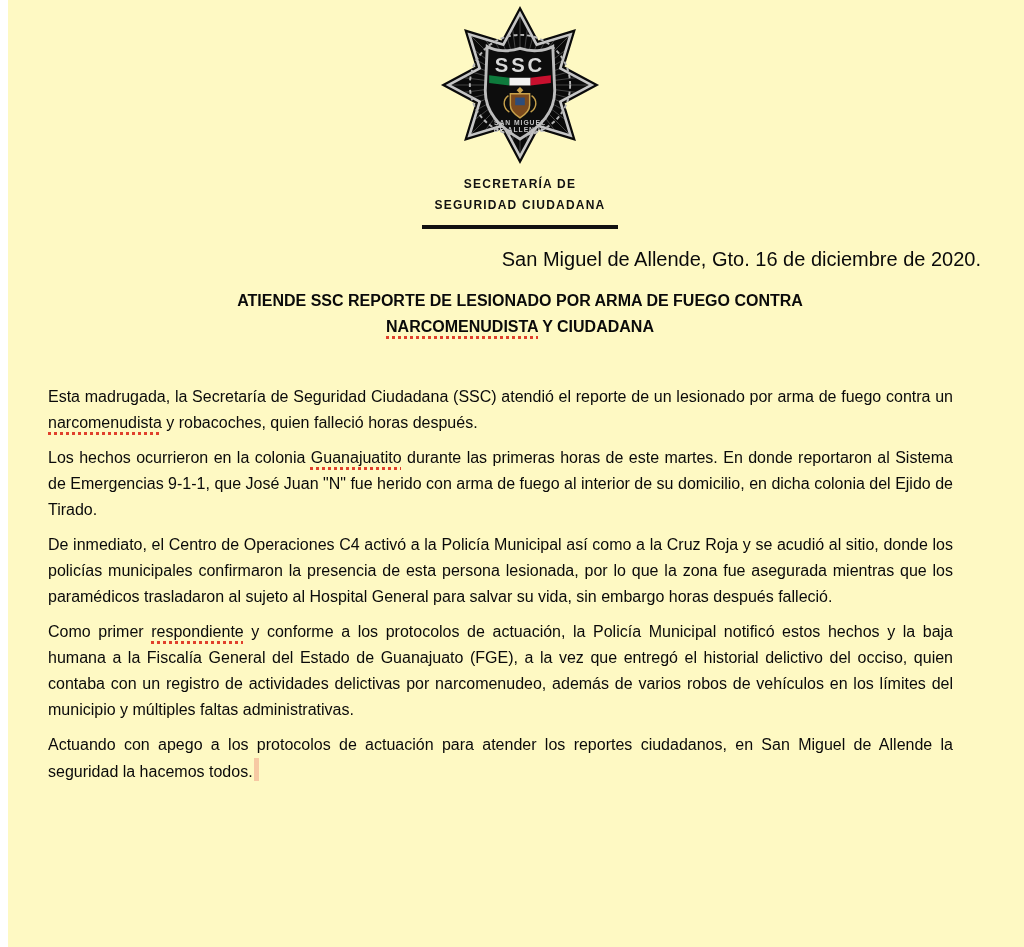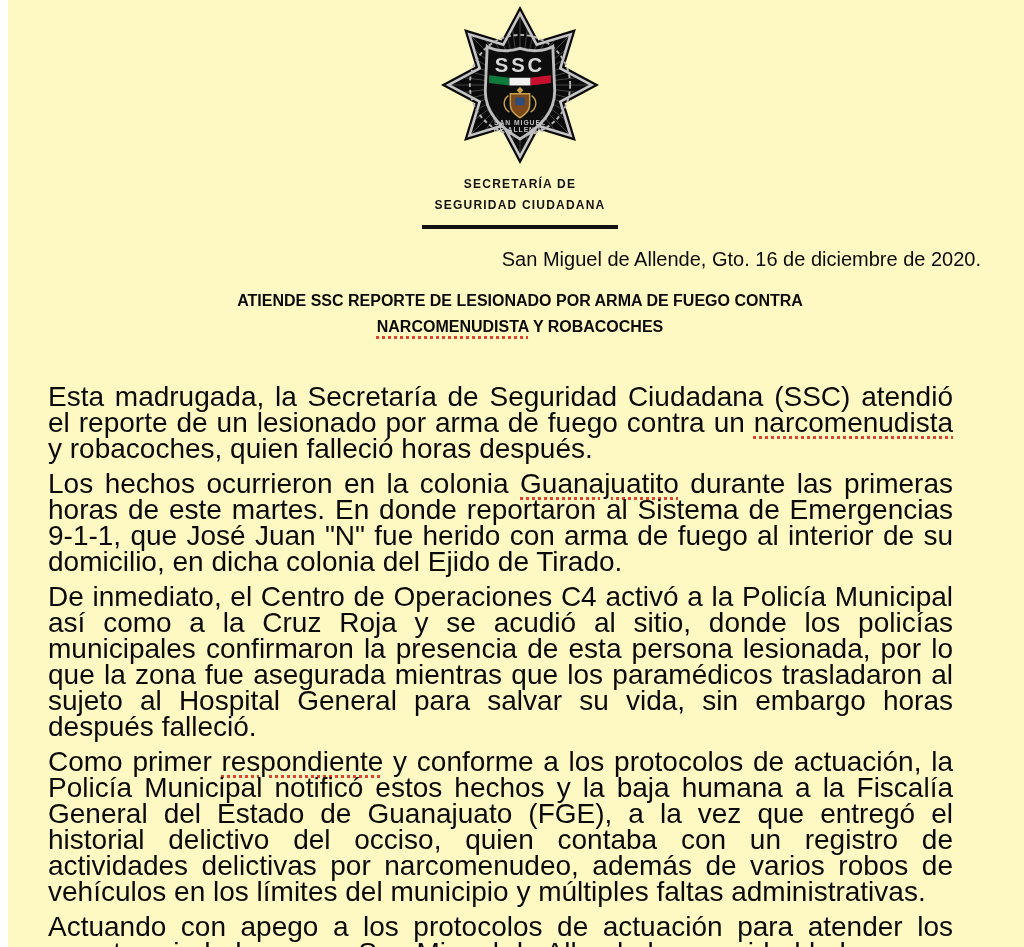--- a/index.html
+++ b/index.html
@@ -39,21 +39,21 @@
   .headline {
     margin-top: 16px;
     text-align: center;
     font-weight: 700;
     font-size: 16px;
     line-height: 26px;
   }
   .content { margin: 44px 79px 0 40px; }
   .para {
     text-align: justify;
-    font-size: 28px;
+    font-size: 16px;
     line-height: 26px;
     margin-bottom: 9px;
   }
   .misspell {
     text-decoration-line: underline;
     text-decoration-style: dotted;
     text-decoration-thickness: 3px;
     text-underline-offset: 4px;
   }
   .cursor {
@@ -176,21 +176,21 @@
       <div>SECRETARÍA DE</div>
       <div>SEGURIDAD CIUDADANA</div>
     </div>
     <div class="divider" id="divider" style="background: rgb(17, 17, 17);"></div>
   </div>
 
   <div class="dateline">San Miguel de Allende, Gto. 16 de diciembre de 2020.</div>
 
   <div class="headline">
     <div>ATIENDE SSC REPORTE DE LESIONADO POR ARMA DE FUEGO CONTRA</div>
-    <div><span class="misspell spell-red" style="text-decoration-color: rgb(224, 64, 44);">NARCOMENUDISTA</span><span> Y ROBACOCHES</span></div>
+    <div><span class="misspell spell-red" style="text-decoration-color: rgb(224, 64, 44);">NARCOMENUDISTA</span><span> Y CIUDADANA</span></div>
   </div>
 
   <div class="content">
     <p class="para"><span>Esta madrugada, la Secretaría de Seguridad Ciudadana (SSC) atendió el reporte de un lesionado por arma de fuego contra un </span><span class="misspell spell-red" style="text-decoration-color: rgb(224, 64, 44);">narcomenudista</span><span> y robacoches, quien falleció horas después.</span></p>
 
     <p class="para"><span>Los hechos ocurrieron en la colonia </span><span class="misspell spell-red" style="text-decoration-color: rgb(224, 64, 44);">Guanajuatito</span><span> durante las primeras horas de este martes. En donde reportaron al Sistema de Emergencias 9-1-1, que José Juan "N" fue herido con arma de fuego al interior de su domicilio, en dicha colonia del Ejido de Tirado.</span></p>
 
     <p class="para"><span>De inmediato, el Centro de Operaciones C4 activó a la Policía Municipal así como a la Cruz Roja y se acudió al sitio, donde los policías municipales confirmaron la presencia de esta persona lesionada, por lo que la zona fue asegurada mientras que los paramédicos trasladaron al sujeto al Hospital General para salvar su vida, sin embargo horas después falleció.</span></p>
 
     <p class="para"><span>Como primer </span><span class="misspell spell-red" style="text-decoration-color: rgb(224, 64, 44);">respondiente</span><span> y conforme a los protocolos de actuación, la Policía Municipal notificó estos hechos y la baja humana a la Fiscalía General del Estado de Guanajuato (FGE), a la vez que entregó el historial delictivo del occiso, quien contaba con un registro de actividades delictivas por narcomenudeo, además de varios robos de vehículos en los límites del municipio y múltiples faltas administrativas.</span></p>

